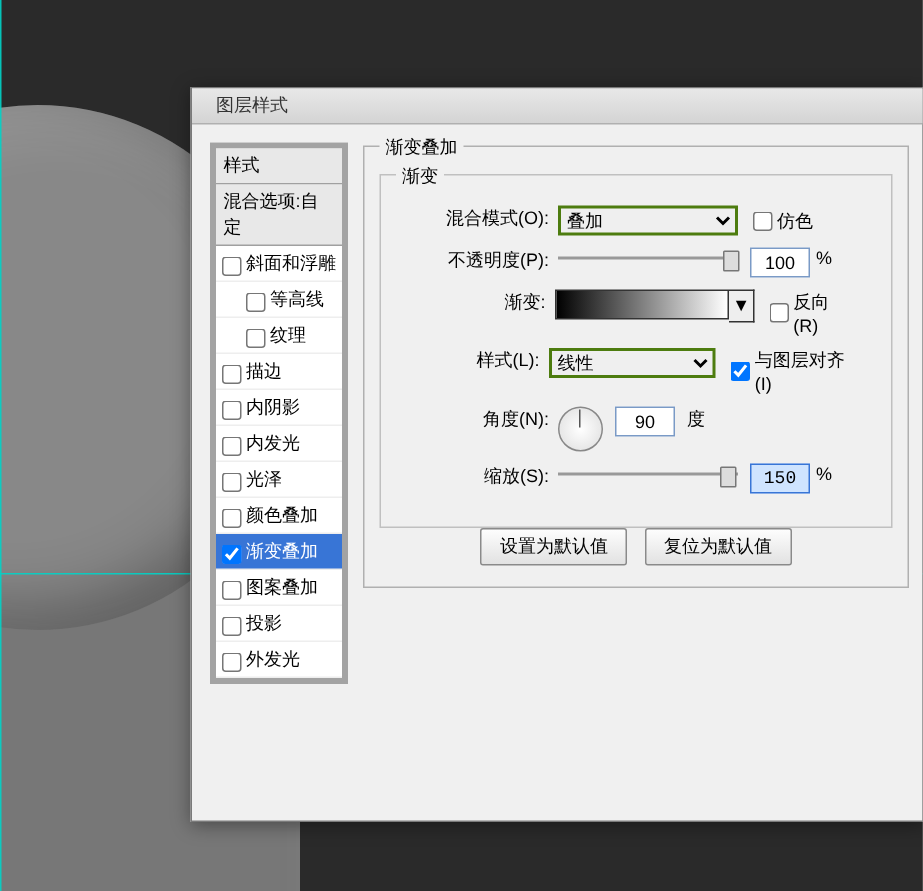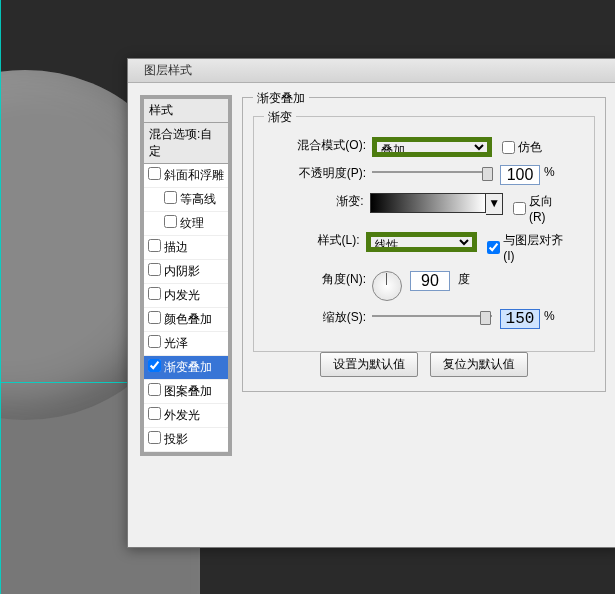--- a/index.html
+++ b/index.html
@@ -6,32 +6,32 @@
 .bg{width:615px;height:594px;background:#2a2a2a;position:relative}
 .bg-shape{position:absolute;left:-150px;top:70px;width:350px;height:350px;background:#888;border-radius:50%;box-shadow:inset -15px -15px 40px rgba(0,0,0,.3),inset 15px 15px 40px rgba(255,255,255,.15)}
 .bg-shape2{position:absolute;left:-180px;top:360px;width:380px;height:280px;background:#777;border-radius:40px;box-shadow:inset 10px 10px 30px rgba(255,255,255,.08)}
 .guide-h{position:absolute;left:0;top:382px;width:615px;height:1px;background:#00d4c8;opacity:.9}
 .guide-v{position:absolute;left:0;top:0;width:1px;height:594px;background:#00d4c8;opacity:.9}
 .dialog{position:absolute;left:127px;top:58px;width:488px;height:488px;background:#f0f0f0;border:1px solid #7a7a7a;box-shadow:0 2px 12px rgba(0,0,0,.4)}
 .titlebar{height:23px;background:linear-gradient(#e8e8e8,#d4d4d4);border-bottom:1px solid #b0b0b0;padding-left:16px;line-height:23px;color:#333}
 .body{display:flex;padding:12px 0 0 12px}
 .left-list{width:84px;border:4px solid #a3a3a3;background:#fff;font-size:12px}
 .list-head{background:#e8e8e8;border-bottom:1px solid #a0a0a0;padding:3px 5px}
-.list-row{display:flex;align-items:flex-start;padding:3px 2px;border-bottom:1px solid #eee}
+.list-row{display:flex;align-items:flex-end;padding:3px 2px;border-bottom:1px solid #eee}
 .list-row.indent{padding-left:18px}
 .list-row.sel{background:#3875d6;color:#fff}
 .list-row input{margin:0 3px 0 2px}
 .right-panel{flex:1;padding:0 10px}
 .fieldset{border:1px solid #b0b0b0;padding:8px 10px 14px;position:relative;margin-top:2px}
 .legend{position:absolute;top:-8px;left:10px;background:#f0f0f0;padding:0 4px;font-size:12px}
 .inner-fieldset{border:1px solid #c0c0c0;padding:12px 26px 14px;position:relative;margin-top:10px}
 .row{display:flex;margin:8px 0}
 .lbl{width:86px;text-align:right;margin-right:6px}
-select{border:5px solid #4d7c0f;height:20px;font-size:12px}
-input[type=text]{border:1px solid #7a9ac6;height:16px;font-size:16px;text-align:center}
+select{border:2px solid #4d7c0f;height:20px;font-size:12px}
+input[type=text]{border:1px solid #7a9ac6;height:16px;font-size:12px;text-align:center}
 input[type=text].hi{background:#cfe4ff;border:1px solid #3875d6}
 .cb{display:flex;align-items:center;margin-left:10px}
 .cb input{margin:0 3px 0 0}
 .grad-prev{display:inline-block;width:118px;height:18px;border:1px solid #333;background:linear-gradient(90deg,#000,#fff);vertical-align:middle}
 .dd-arrow{display:inline-block;width:16px;height:20px;border:1px solid #333;border-left:0;background:#eee;text-align:center;line-height:18px;vertical-align:middle}
 .dial{width:28px;height:28px;border:1px solid #888;border-radius:50%;background:radial-gradient(#fff,#ddd);position:relative;margin-right:8px}
 .dial::after{content:"";position:absolute;left:13px;top:1px;width:1px;height:12px;background:#555}
 .slider{display:inline-block;height:14px;position:relative;vertical-align:middle}
 .slider .track{position:absolute;left:0;right:0;top:6px;height:2px;background:#999}
 .slider .thumb{position:absolute;top:2px;width:9px;height:12px;background:#ddd;border:1px solid #777;border-radius:1px}
@@ -74,41 +74,41 @@
             <div class="list-row">
               <input type="checkbox" style="">
               <span>内阴影</span>
             </div>
             <div class="list-row">
               <input type="checkbox" style="">
               <span>内发光</span>
             </div>
             <div class="list-row">
               <input type="checkbox" style="">
-              <span>颜色叠加</span>
+              <span>光泽</span>
             </div>
             <div class="list-row">
               <input type="checkbox" style="">
-              <span>光泽</span>
+              <span>颜色叠加</span>
             </div>
             <div class="list-row sel">
               <input type="checkbox" checked="" style="">
               <span>渐变叠加</span>
             </div>
             <div class="list-row">
               <input type="checkbox" style="">
               <span>图案叠加</span>
             </div>
             <div class="list-row">
               <input type="checkbox" style="">
-              <span>外发光</span>
+              <span>投影</span>
             </div>
             <div class="list-row">
               <input type="checkbox" style="">
-              <span>投影</span>
+              <span>外发光</span>
             </div>
           </div>
       </div>
 
       <div class="right-panel">
         <div class="fieldset">
           <span class="legend">渐变叠加</span>
           <div class="inner-fieldset">
             <span class="legend">渐变</span>
 

